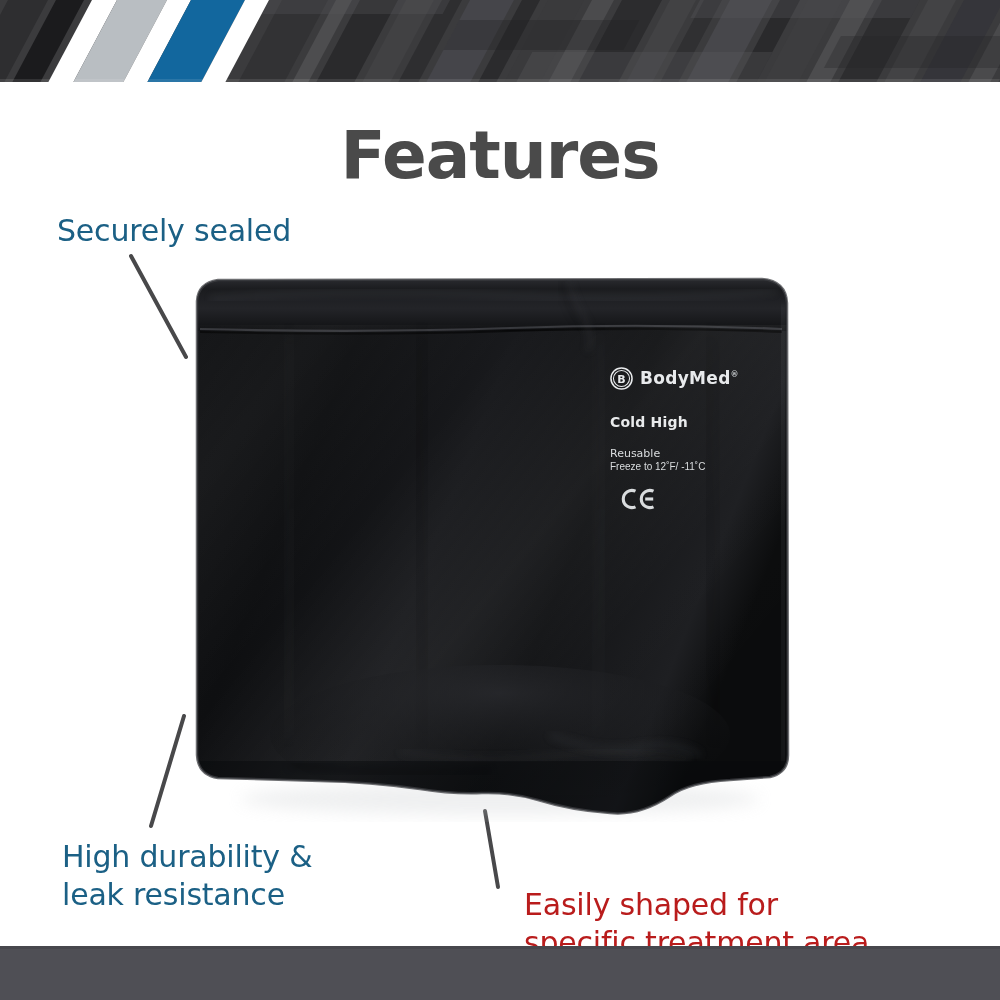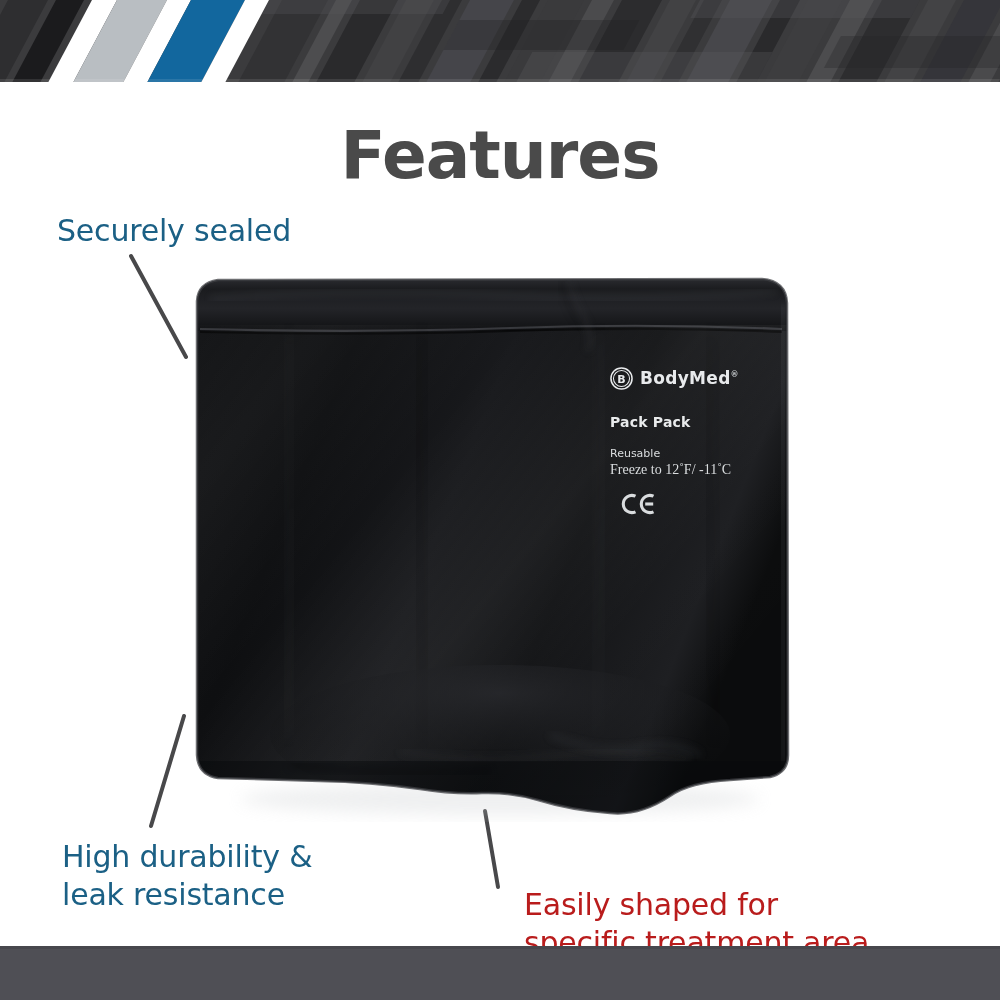--- a/index.html
+++ b/index.html
@@ -130,22 +130,22 @@
     line-height: 1.1;
   }
   #product-sub1 {
     margin-top: 17px;
     font-family: "DejaVu Sans", sans-serif;
     font-size: 11px;
     color: #dadddf;
     line-height: 1.25;
   }
   #product-sub2 {
-    font-family: Liberation Serif, serif;
-    font-size: 14px;
+    font-family: Liberation Sans, sans-serif;
+    font-size: 10px;
     color: #dadddf;
     line-height: 1.25;
   }
   #ce-mark {
     margin-top: 14px;
     margin-left: 9px;
     width: 44px;
     height: 22px;
   }
 
@@ -361,21 +361,21 @@
       <svg id="brand-mark" viewBox="0 0 24 24" xmlns="http://www.w3.org/2000/svg">
         <circle cx="12" cy="12" r="11" fill="none" stroke="#e8eaec" stroke-width="1.6"></circle>
         <circle cx="12" cy="12" r="8.4" fill="none" stroke="#e8eaec" stroke-width="1.1"></circle>
         <text x="12" y="16.6" text-anchor="middle" font-family="DejaVu Sans, sans-serif" font-size="11.5" font-weight="bold" fill="#e8eaec">B</text>
       </svg>
       <div id="brand-wordmark">
         <span>BodyMed</span><span id="brand-reg">®</span>
       </div>
     </div>
 
-    <div id="product-name">Pack Pack</div>
+    <div id="product-name">Cold High</div>
     <div id="product-sub1">Reusable</div>
     <div id="product-sub2">Freeze to 12˚F/ -11˚C</div>
 
     <svg id="ce-mark" viewBox="0 0 44 22" xmlns="http://www.w3.org/2000/svg">
       <path d="M 16.5 3.2 A 8.6 8.6 0 1 0 16.5 18.8" fill="none" stroke="#d9dcde" stroke-width="3.1"></path>
       <path d="M 34.5 3.2 A 8.6 8.6 0 1 0 34.5 18.8" fill="none" stroke="#d9dcde" stroke-width="3.1"></path>
       <path d="M 26.2 11 H 34.2" stroke="#d9dcde" stroke-width="3.1"></path>
     </svg>
   </div>
 

